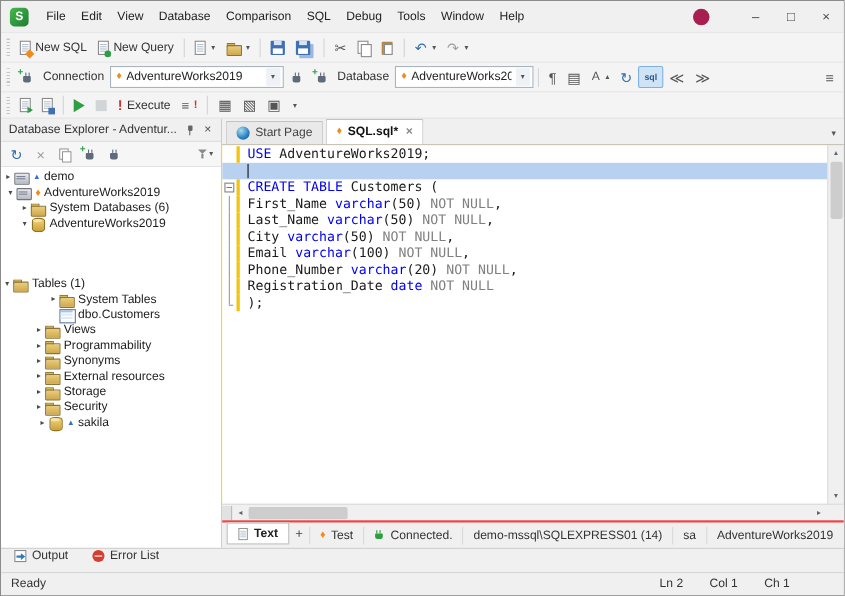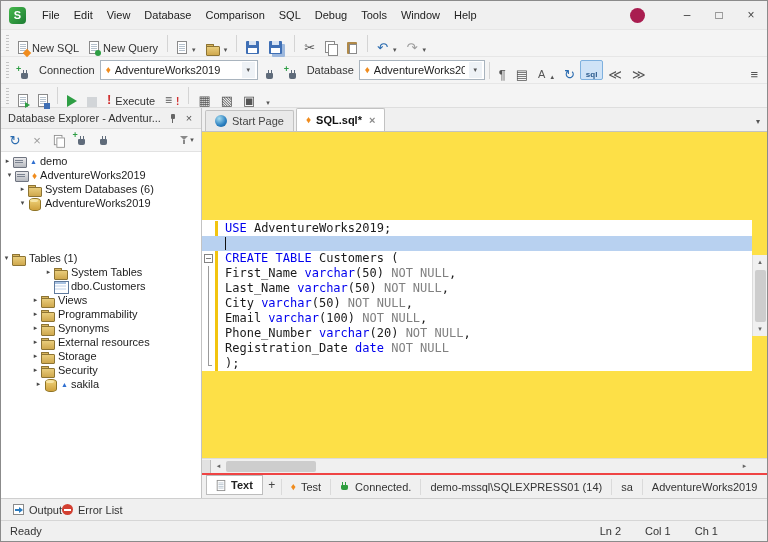--- a/index.html
+++ b/index.html
@@ -14,21 +14,21 @@
   .menu-item{padding:0 7px;height:100%;display:flex;align-items:center;cursor:default;color:#222;}
   .tb-spacer{flex:1;}
   .badge{width:15px;height:15px;border-radius:50%;background:#a91e50;margin-right:26px;flex:none;}
   .win-btn{width:32px;height:100%;display:flex;align-items:center;justify-content:center;font-size:12px;color:#444;}
 
   
   .toolbar{display:flex;align-items:center;background:#f4f4f4;border-top:1px solid #e6e6e6;padding:0 4px;flex:none;}
   .tb1{height:27px;}.tb2{height:27px;}.tb3{height:25px;border-bottom:1px solid #dedede;}
   .grip{width:3px;height:16px;margin:0 4px 0 1px;background:repeating-linear-gradient(to bottom,#c4c4c4 0 1px,transparent 1px 3px);flex:none;}
   .sep{width:1px;height:17px;background:#d4d4d4;margin:0 4px;flex:none;}
-  .tbtn{height:22px;display:flex;align-items:flex-end;gap:4px;padding:0 5px;border-radius:2px;color:#333;flex:none;}
+  .tbtn{height:22px;display:flex;align-items:center;gap:4px;padding:0 5px;border-radius:2px;color:#333;flex:none;}
   .tbtn.disabled{opacity:.5;}
   .dd{font-size:7px;color:#555;margin-left:1px;}
   .lab{margin:0 5px 0 3px;color:#333;flex:none;}
   .combo{height:20px;background:#fff;border:1px solid #a9b4be;display:flex;align-items:center;padding:0 2px 0 5px;gap:4px;flex:none;}
   .combo .combo-text{flex:1;white-space:nowrap;overflow:hidden;}
   .combo .combo-btn{width:13px;height:16px;display:flex;align-items:center;justify-content:center;font-size:7px;color:#555;background:#eef2f6;}
   .combo.c1{width:158px;}.combo.c2{width:126px;}
   .dm{color:var(--category-orange);font-size:10px;line-height:10px;}
   .glyph{font-size:13px;line-height:13px;color:#555;}
   .glyph.blue{color:#2b6cb0;}
@@ -101,21 +101,21 @@
   
   .editor-pane{flex:1;display:flex;flex-direction:column;min-width:0;background:#f0f0f0;}
   .tabstrip{height:23px;flex:none;display:flex;align-items:flex-end;padding-left:3px;background:#f0f0f0;}
   .tab{height:21px;display:flex;align-items:center;gap:5px;padding:0 9px;border:1px solid #c2c2c2;border-bottom:none;background:#e9e9e9;color:#444;margin-right:2px;border-radius:2px 2px 0 0;}
   .tab.active{background:#fff;height:23px;font-weight:bold;color:#111;}
   .tab-close{color:#8a8a8a;font-size:11px;margin-left:2px;}
   .sp-icon{width:12px;height:12px;border-radius:50%;background:radial-gradient(circle at 35% 30%,#a6dcef,#2a7fc0 60%,#1a5c90);flex:none;}
   .tabstrip .spacer{flex:1;}
   .tab-list-btn{width:18px;height:20px;display:flex;align-items:center;justify-content:center;font-size:8px;color:#555;}
 
-  .editor-zone{flex:1;display:flex;min-height:0;border-top:1px solid #c2c2c2;background:#fde047;align-items:center;}
+  .editor-zone{flex:1;display:flex;min-height:0;border-top:1px solid #c2c2c2;background:#fde047;}
   .editor{flex:1;min-width:0;font-family:"DejaVu Sans Mono","Liberation Mono",monospace;font-size:12px;line-height:15px;background:#fff;padding-top:1px;overflow:hidden;}
   .ed-line{display:flex;height:15px;align-items:stretch;}
   .ed-line.current{background:var(--current-line);}
   .ed-gutter{width:13px;flex:none;display:flex;align-items:center;justify-content:center;position:relative;}
   .ed-gutter.fold-mid::before{content:"";position:absolute;left:6px;top:0;width:1px;height:100%;background:#9a9a9a;}
   .ed-gutter.fold-end::before{content:"";position:absolute;left:6px;top:0;width:1px;height:60%;background:#9a9a9a;}
   .ed-gutter.fold-end::after{content:"";position:absolute;left:6px;top:60%;width:4px;height:1px;background:#9a9a9a;}
   .fold-box{width:9px;height:9px;border:1px solid #848484;background:#fff;font-size:9px;line-height:7px;text-align:center;color:#333;font-family:"Liberation Sans",sans-serif;}
   .ed-bar{width:3px;flex:none;}
   .ed-bar.changed{background:var(--change-bar);}
@@ -140,21 +140,21 @@
   .docbar{height:25px;flex:none;display:flex;align-items:flex-start;background:#f0f0f0;border-top:2px solid #ef4444;padding:0 4px;}
   .doc-tab{height:20px;background:#fff;border:1px solid #bdbdbd;display:flex;align-items:center;gap:5px;padding:0 9px;font-weight:bold;color:#222;flex:none;}
   .doc-add{width:18px;height:20px;display:flex;align-items:center;justify-content:center;font-size:12px;color:#444;flex:none;}
   .doc-cells{margin-left:auto;display:flex;align-items:center;height:100%;}
   .doc-cell{padding:0 9px;border-left:1px solid #dadada;height:16px;display:flex;align-items:center;gap:5px;color:#333;white-space:nowrap;}
   .plug{width:10px;height:11px;position:relative;flex:none;}
   .plug::before{content:"";position:absolute;left:1px;top:4px;width:7px;height:5px;background:var(--connected-green);border-radius:1px 1px 2px 2px;}
   .plug::after{content:"";position:absolute;left:2px;top:1px;width:1px;height:3px;background:var(--connected-green);box-shadow:3px 0 0 var(--connected-green);}
 
   
-  .bottom-tabs{height:22px;flex:none;display:flex;align-items:center;background:#f0f0f0;border-top:1px solid #cfcfcf;padding-left:12px;}
+  .bottom-tabs{height:22px;flex:none;display:flex;align-items:flex-start;background:#f0f0f0;border-top:1px solid #cfcfcf;padding-left:12px;gap:22px;}
   .btab{display:flex;align-items:center;gap:5px;color:#333;}
   .out-icon{width:11px;height:11px;border:1px solid #8a8a8a;position:relative;background:#fff;}
   .out-icon::before{content:"";position:absolute;left:1px;top:4px;width:5px;height:2px;background:#2b7bbf;}
   .out-icon::after{content:"";position:absolute;left:5px;top:2px;border-left:4px solid #2b7bbf;border-top:3px solid transparent;border-bottom:3px solid transparent;}
   .err-icon{width:11px;height:11px;border-radius:50%;background:#d23f31;position:relative;}
   .err-icon::before{content:"";position:absolute;left:2px;top:5px;width:7px;height:1.5px;background:#fff;}
   .statusbar{height:21px;flex:none;display:flex;align-items:center;background:#f0f0f0;border-top:1px solid #d6d6d6;padding:0 9px;color:#333;}
   .status-right{margin-left:auto;display:flex;gap:24px;margin-right:40px;}
 </style>
 </head>

